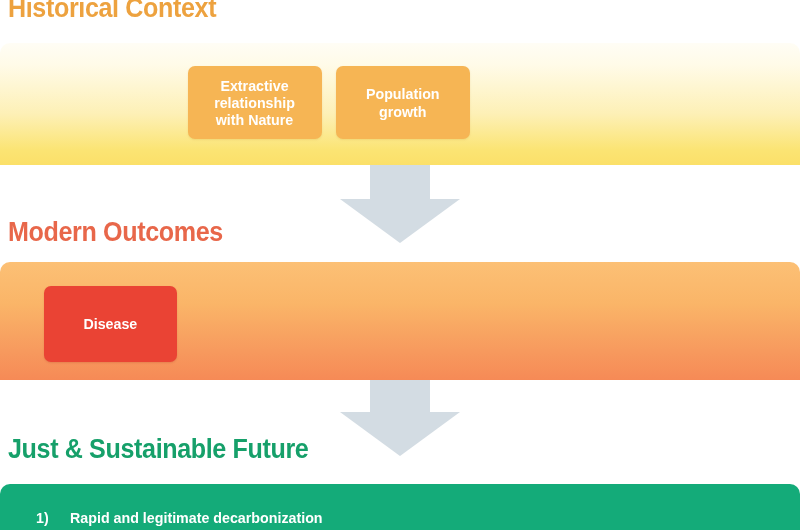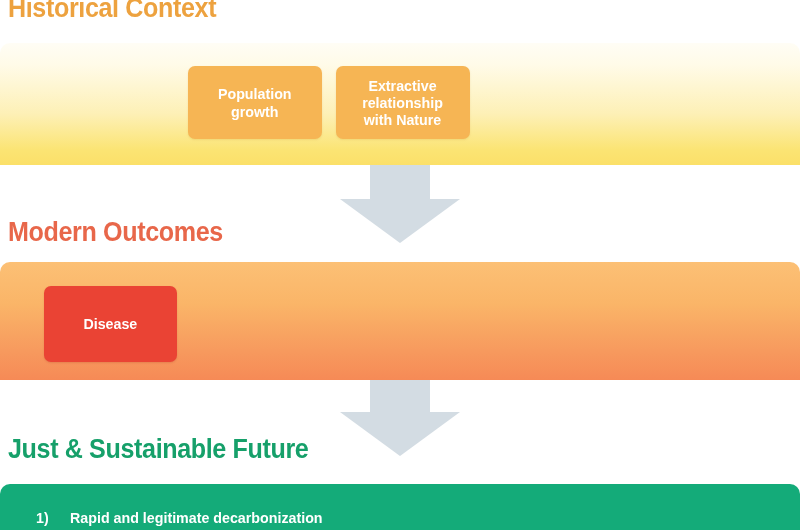--- a/index.html
+++ b/index.html
@@ -219,32 +219,32 @@
 
   <div class="heading" id="heading-historical">Historical Context</div>
 
   <div class="band" id="band-historical"></div>
 
   <div class="box-row" id="row-historical">
 
 
     <div class="node-box orange">
       <div>
-        <span style="display: block;">Population</span>
-        <span style="display: block;">growth</span>
-      </div>
-    </div>
-
-    <div class="node-box orange">
-      <div>
         <span style="display: block;">Extractive</span>
         <span style="display: block;">relationship</span>
         <span style="display: block;">with Nature</span>
       </div>
     </div>
+
+    <div class="node-box orange">
+      <div>
+        <span style="display: block;">Population</span>
+        <span style="display: block;">growth</span>
+      </div>
+    </div>
   </div>
 
   <div class="arrow" id="arrow-1">
     <div class="shaft"></div>
     <div class="head"></div>
   </div>
 
   <div class="heading" id="heading-modern">Modern Outcomes</div>
 
   <div class="band" id="band-modern"></div>

